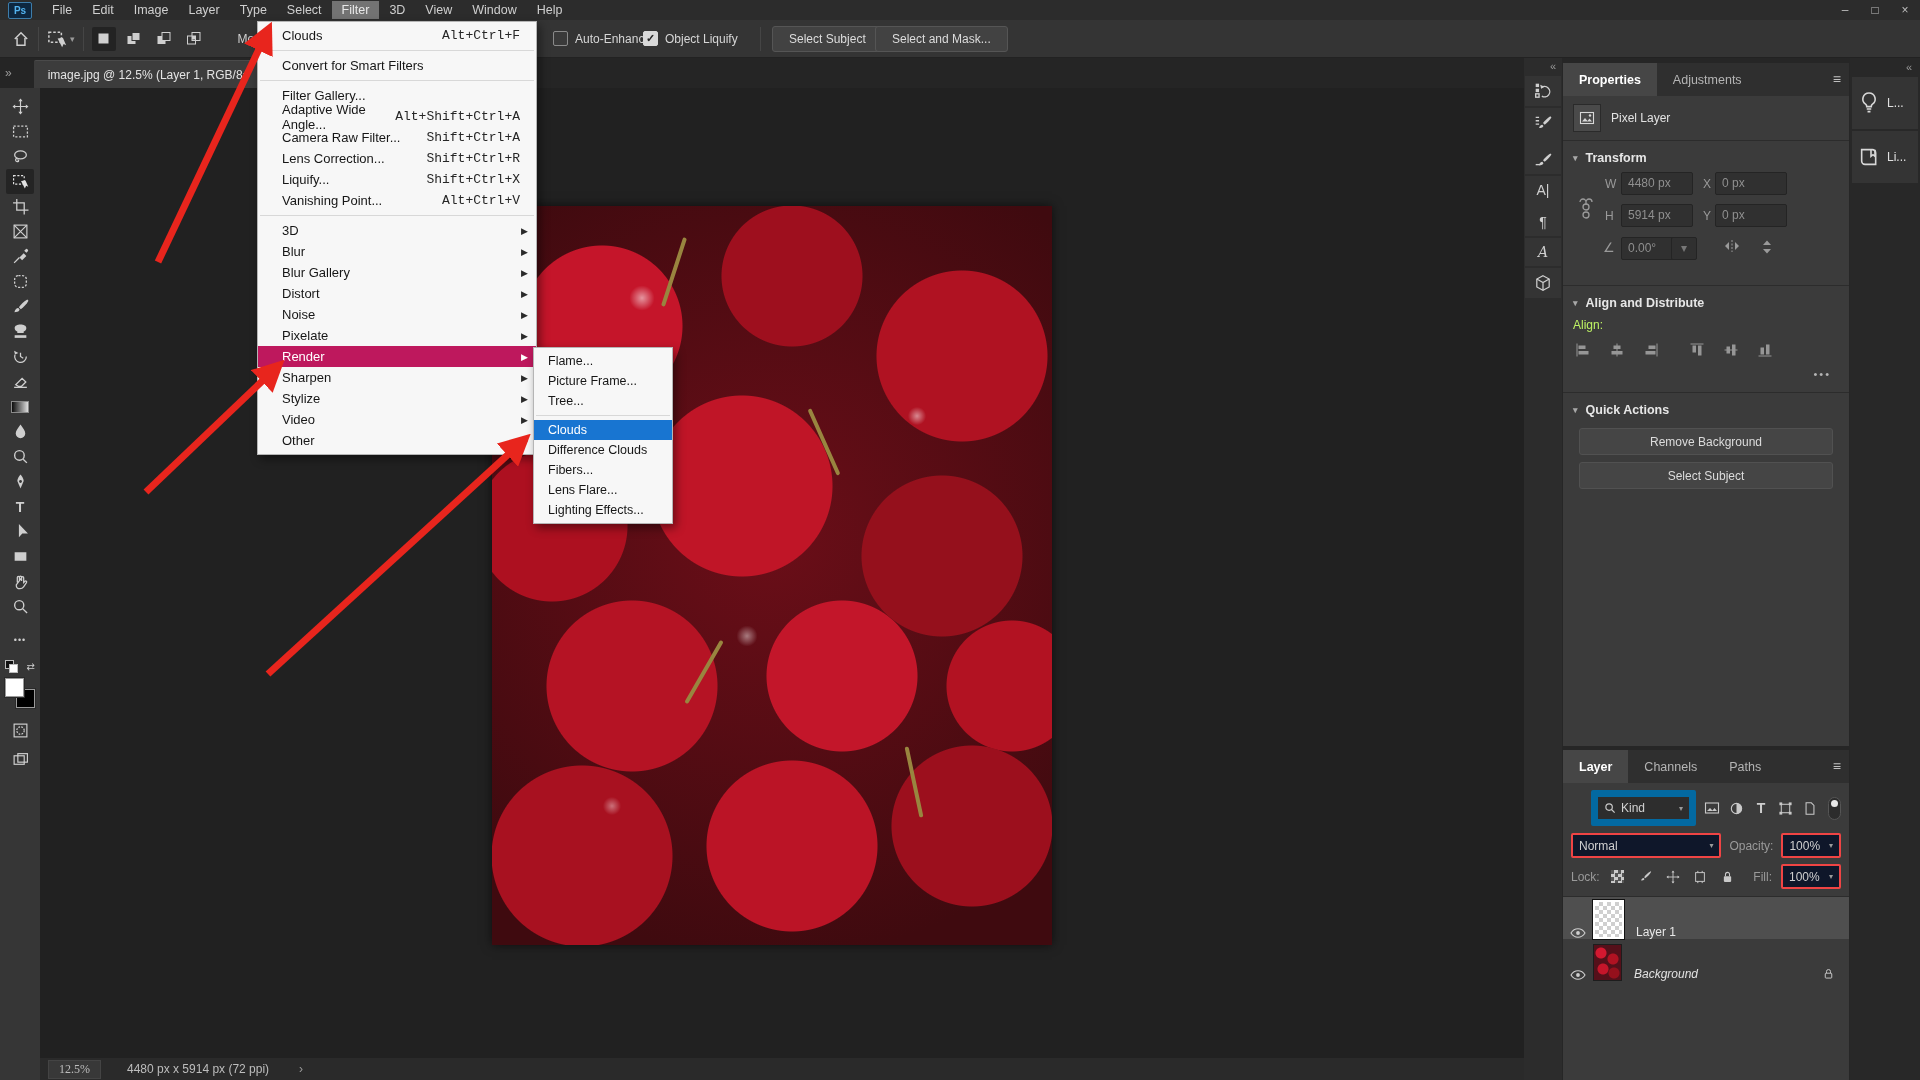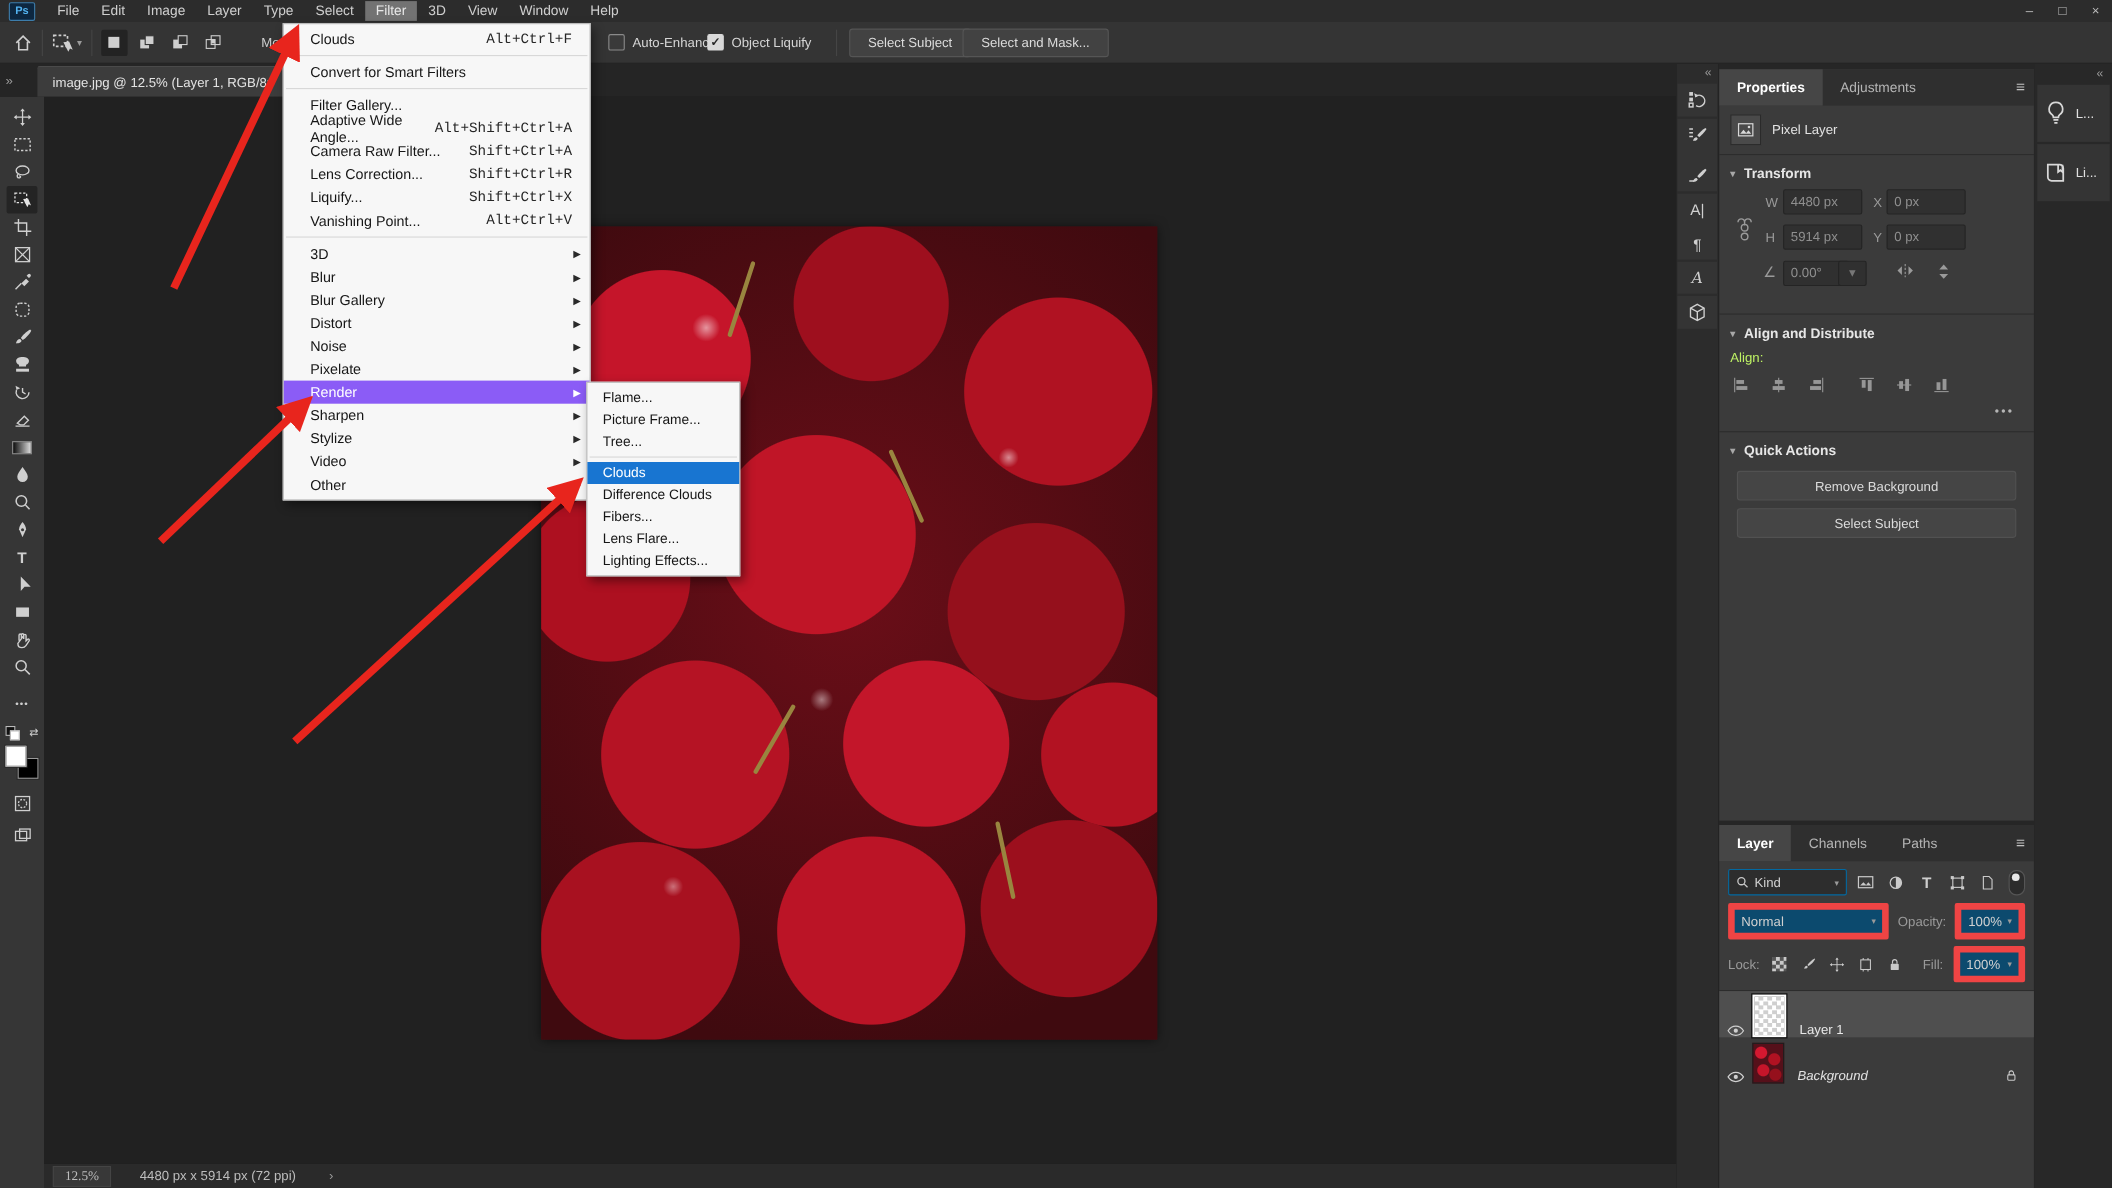--- a/index.html
+++ b/index.html
@@ -78,21 +78,21 @@
   .zoombox{background:#383838;border:1px solid #444;padding:1px 10px;margin-left:8px;font-family:Liberation Serif, serif;}
   .dims{margin-left:26px;}
   .dims-chev{margin-left:30px;color:#9a9a9a;}
 
   
   .fmenu{left:257px;top:21px;width:278px;background:#f7f7f7;border:1px solid #b5b5b5;box-shadow:3px 4px 9px rgba(0,0,0,.45);
          z-index:50;color:#161616;font-size:13px;padding:3px 0;}
   .fm-row{height:21px;display:flex;align-items:center;justify-content:space-between;padding:0 8px 0 24px;}
   .fm-row .sc{color:#262626;margin-right:8px;font-family:Liberation Mono, monospace;}
   .fm-row .sub{font-size:9px;color:#2a2a2a;width:10px;text-align:right;}
-  .fm-row.hl{background:#8b5cf6;color:#ffffff;}
+  .fm-row.hl{background:#be185d;color:#ffffff;}
   .fm-row.hl .sub{color:#fff;}
   .fm-sep{border-top:1px solid #d8d8d8;margin:4px 2px;}
   .smenu{left:533px;top:347px;width:138px;background:#f7f7f7;border:1px solid #b5b5b5;box-shadow:3px 4px 9px rgba(0,0,0,.45);
          z-index:50;color:#161616;font-size:12.5px;padding:3px 0;}
   .sm-row{height:20px;display:flex;align-items:center;padding:0 8px 0 14px;}
   .sm-row.hl{background:#1875d1;color:#fff;}
 
   
   .dockstrip{left:1524px;top:57px;width:38px;height:1023px;background:#2c2c2c;}
   .ds-tile{width:36px;margin:2px 1px;background:#343434;display:flex;flex-direction:column;align-items:center;padding:6px 0;gap:14px;color:#cfcfcf;}
@@ -111,23 +111,23 @@
   .chev{color:#a8a8a8;font-size:9px;}
   .divline{border-top:1px solid #2c2c2c;margin-top:8px;}
   .pp-field{background:#303030;border:1px solid #242424;color:#8f8f8f;height:21px;line-height:21px;padding:0 6px;border-radius:2px;font-size:12px;}
   .pp-lbl{color:#9a9a9a;font-size:12px;}
   .qa-btn{width:252px;height:25px;margin:7px auto 0;background:#454545;border:1px solid #515151;border-radius:3px;
           display:flex;align-items:center;justify-content:center;color:#dcdcdc;font-size:12px;}
   .alicon{opacity:.75;}
   .dots{color:#b5b5b5;letter-spacing:2px;font-size:11px;}
 
   
-  .kindbox{background:#2d2d2d;border:1px solid #0369a1;border-radius:2px;height:22px;display:flex;align-items:center;padding:0 6px;gap:5px;color:#d0d0d0;width:96px;}
+  .kindbox{background:#2d2d2d;border:7px solid #0369a1;border-radius:2px;height:22px;display:flex;align-items:center;padding:0 6px;gap:5px;color:#d0d0d0;width:96px;margin-left:20px;}
   .lp-iconbtn{color:#cdcdcd;display:flex;align-items:center;justify-content:center;width:20px;}
-  .selbox{background:#0c4a6e;border:6px solid #ef4444;border-radius:2px;height:21px;display:flex;align-items:center;justify-content:space-between;padding:0 6px;color:#d0d0d0;}
+  .selbox{background:#0f172a;border:2px solid #ef4444;border-radius:2px;height:21px;display:flex;align-items:center;justify-content:space-between;padding:0 6px;color:#d0d0d0;}
   .layer-row{height:42px;display:flex;align-items:flex-end;gap:0;}
   .layer-row.selected{background:#4f4f4f;}
   .eye{width:30px;display:flex;justify-content:center;color:#cfcfcf;}
   .lthumb{width:27px;height:35px;margin-right:12px;}
   .checker{background:conic-gradient(#cfcfcf 25%,#ffffff 0 50%,#cfcfcf 0 75%,#ffffff 0);background-size:8px 8px;border:2px solid #fff;outline:1px solid #111;}
   .cherrythumb{background:radial-gradient(circle 6px at 7px 8px,#d41830 0 5px,transparent 6px),
                radial-gradient(circle 6px at 19px 14px,#b01222 0 5px,transparent 6px),
                radial-gradient(circle 6px at 9px 24px,#c5152a 0 5px,transparent 6px),
                radial-gradient(circle 6px at 20px 28px,#95101c 0 5px,transparent 6px),#55101a;
                border:1px solid #1d1d1d;}

